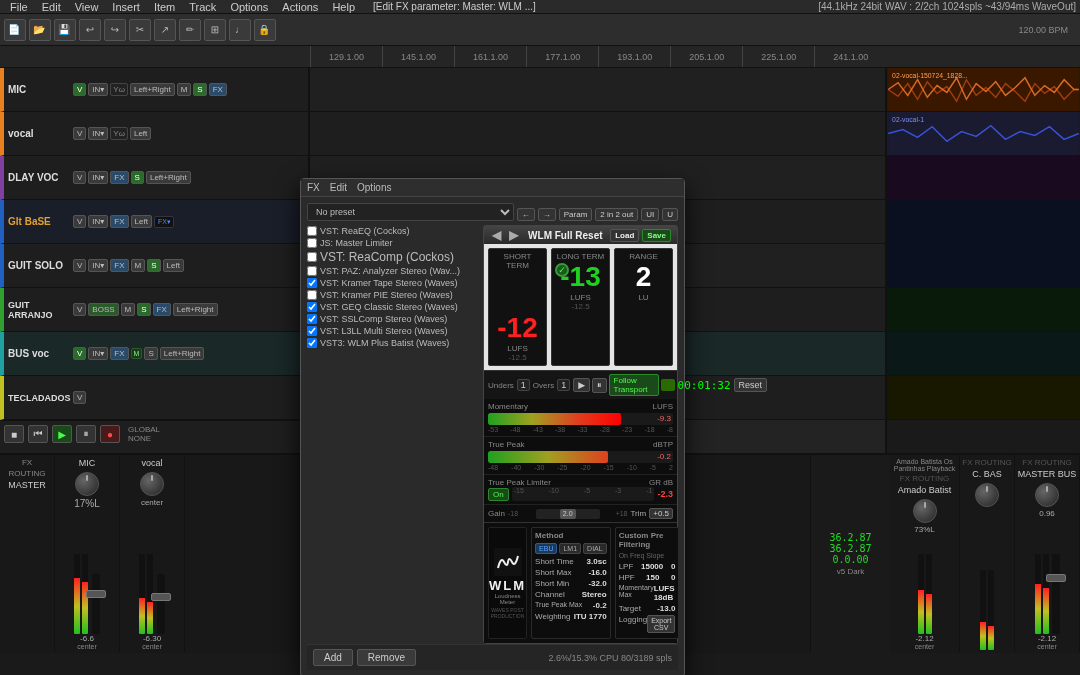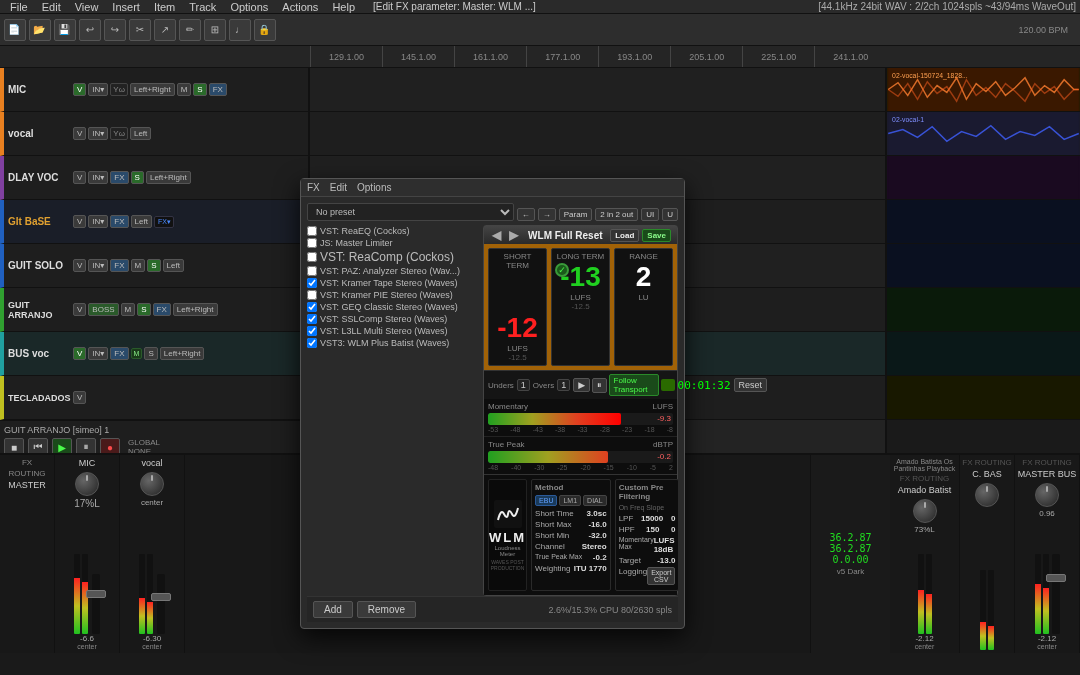--- a/index.html
+++ b/index.html
@@ -226,21 +226,21 @@
       font-size: 10px;
       font-weight: bold;
       color: #eee;
     }
     .wlm-nav { font-size: 12px; color: #aaa; cursor: pointer; margin: 0 2px; }
 
     .wlm-meters {
       display: flex;
       gap: 4px;
       padding: 4px;
-      background: #a16207;
+      background: #e5e5e5;
     }
     .wlm-meter-box {
       flex: 1;
       background: #111;
       border: 1px solid #333;
       border-radius: 2px;
       padding: 3px;
       text-align: center;
     }
     .wlm-meter-label {
@@ -724,21 +724,20 @@
     </div>
 
     <div class="track track-yellow">
       <div class="track-label" style="font-size:9px;">TECLADADOS</div>
       <div class="track-controls">
         <span class="track-btn">V</span>
       </div>
     </div>
 
     <div style="background:#1e1e1e; padding:4px; border-top:1px solid #111;">
-      <div style="font-size:9px; color:#aaa; margin-bottom:3px;">GUIT ARRANJO [simeo] 1</div>
       <div class="transport-row">
         <div class="trans-btn">■</div>
         <div class="trans-btn">⏮</div>
         <div class="trans-btn play">▶</div>
         <div class="trans-btn">⏸</div>
         <div class="trans-btn rec">●</div>
         <div style="margin-left:4px; font-size:8px; color:#888;">
           <span>GLOBAL</span><br>
           <span>NONE</span>
         </div>
@@ -945,21 +944,54 @@
                 <span>-30</span>
                 <span>-25</span>
                 <span>-20</span>
                 <span>-15</span>
                 <span>-10</span>
                 <span>-5</span>
                 <span>2</span>
             </div>
           </div>
 
-
+          <div class="wlm-limiter">
+            <div class="wlm-bar-label">
+              <span>True Peak Limiter</span>
+              <span>GR dB</span>
+            </div>
+            <div class="wlm-limiter-row">
+              <button class="wlm-on-btn">On</button>
+              <div class="wlm-limiter-bar">
+                <div style="display:flex;justify-content:space-between;font-size:7px;color:#555;padding:0 2px;">
+                  <span>-15</span>
+                    <span>-10</span>
+                    <span>-5</span>
+                    <span>-3</span>
+                    <span>-1</span>
+                </div>
+              </div>
+              <span class="wlm-gr-val">-2.3</span>
+            </div>
+          </div>
+
+          <div class="wlm-gain">
+            <div class="wlm-gain-row">
+              <span class="wlm-gain-label">Gain</span>
+              <div style="display:flex;align-items:center;gap:2px;font-size:7px;color:#555;width:25px;">-18</div>
+              <div class="wlm-gain-slider">
+                <div class="wlm-gain-knob">
+                  <div style="text-align:center;font-size:7px;color:#ccc;line-height:10px;">2.0</div>
+                </div>
+              </div>
+              <div style="font-size:7px;color:#555;width:25px;text-align:right;">+18</div>
+              <span class="wlm-gain-val">Trim</span>
+              <span style="font-size:8px;background:#333;border:1px solid #555;border-radius:2px;padding:0 3px;color:#ccc;">+0.5</span>
+            </div>
+          </div>
 
           <div style="display:flex;gap:4px;padding:4px;background:#0d0d0d;border-top:1px solid #333;">
 
             <div style="width:58px;background:#0a0a0a;display:flex;flex-direction:column;align-items:center;justify-content:center;padding:0;border:1px solid #222;border-radius:2px;">
 
               <svg width="28" height="28" viewBox="0 0 28 28">
                 <rect x="0" y="0" width="28" height="28" fill="#111" rx="2"></rect>
                 <path d="M4,20 Q7,8 10,14 Q13,20 14,14 Q15,8 18,14 Q21,20 24,8" fill="none" stroke="#eee" stroke-width="2"></path>
               </svg>
               <div style="font-size:13px;font-weight:bold;color:#eee;letter-spacing:2px;margin-top:2px;">WLM</div>
@@ -1029,21 +1061,21 @@
 
           </div>
 
         </div>
 
       </div>
 
       <div class="add-remove-row">
         <button class="ar-btn">Add</button>
         <button class="ar-btn">Remove</button>
-        <span class="cpu-status">2.6%/15.3% CPU 80/2630 spls</span>
+        <span class="cpu-status">2.6%/15.3% CPU 80/3189 spls</span>
       </div>
 
     </div>
   </div>
 
 </div>
 
 <div id="bottom-mixer">
 
   <div class="bm-section" style="width:50px;">

